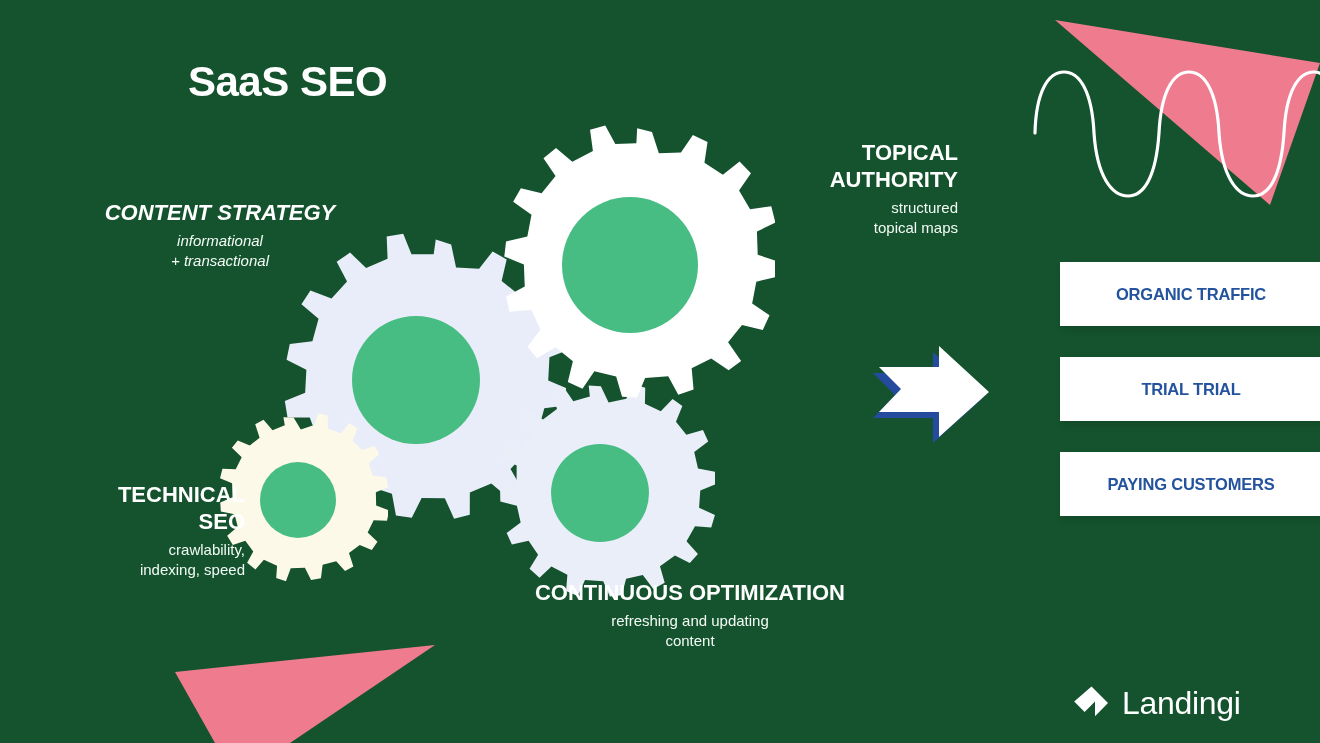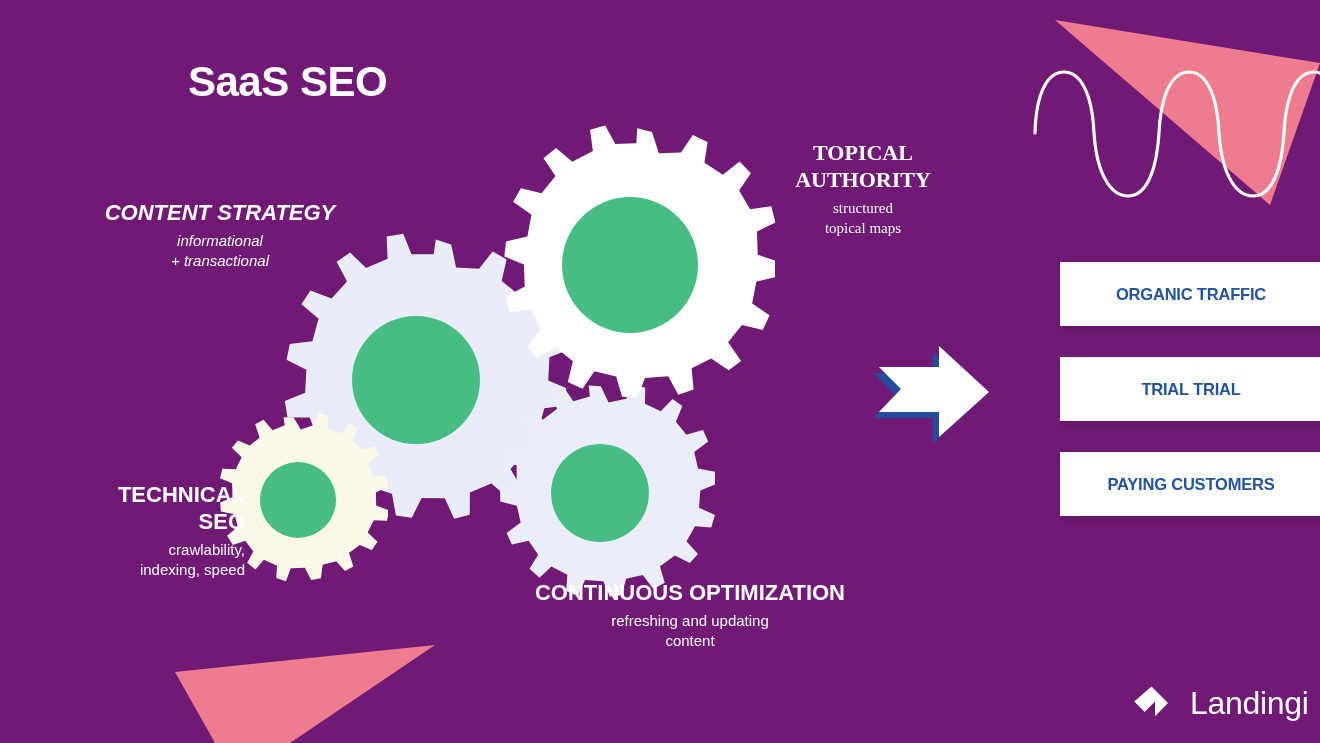--- a/index.html
+++ b/index.html
@@ -5,21 +5,21 @@
   html, body {
     margin: 0;
     padding: 0;
     background: #ffffff;
   }
   #slide {
     position: relative;
     width: 1320px;
     height: 743px;
     overflow: hidden;
-    background: #701a75;
+    background: #14532d;
     font-family: "Liberation Sans", sans-serif;
   }
 
   
   .deco {
     position: absolute;
     top: 0; left: 0;
     width: 1320px;
     height: 743px;
     pointer-events: none;
@@ -59,21 +59,21 @@
   .block .sub {
     font-size: 15px;
     font-weight: normal;
     color: #f2fbf6;
     line-height: 1.35;
     margin-top: 4px;
     white-space: pre-line;
   }
 
   #blk-content   { left: 40px;  top: 200px; width: 360px; text-align: center; font-style: italic; }
-  #blk-topical   { left: 768px; top: 140px; width: 190px; text-align: center; font-family: Liberation Serif, serif; }
+  #blk-topical   { left: 768px; top: 140px; width: 190px; text-align: right; }
   #blk-technical { left: 10px;  top: 482px; width: 235px; text-align: right; }
   #blk-continuous{ left: 470px; top: 580px; width: 440px; text-align: center; }
 
   
   #cards {
     position: absolute;
     left: 1060px;
     top: 262px;
     width: 218px;
   }
@@ -95,25 +95,25 @@
     white-space: nowrap;
   }
   .card:last-child { margin-bottom: 0; }
 
   
   #arrow { position: absolute; left: 868px; top: 336px; }
 
   
   #logo {
     position: absolute;
-    left: 1132px;
+    left: 1072px;
     top: 684px;
     display: flex;
     align-items: center;
-    gap: 20px;
+    gap: 12px;
   }
   #logo-text {
     font-size: 32px;
     color: #ffffff;
     font-weight: normal;
     letter-spacing: -0.3px;
   }
 </style>
 </head>
 <body>

